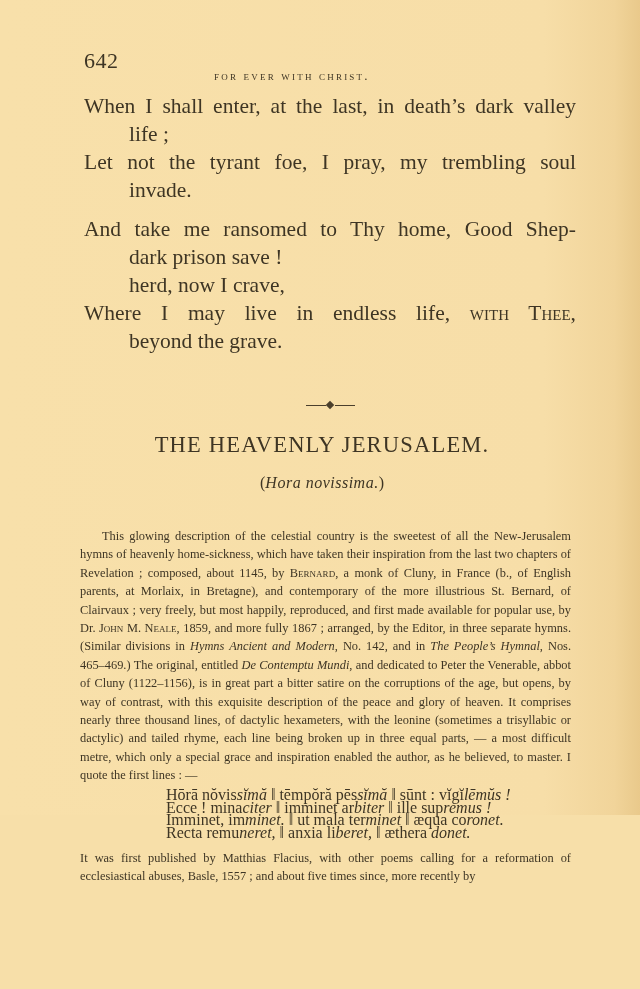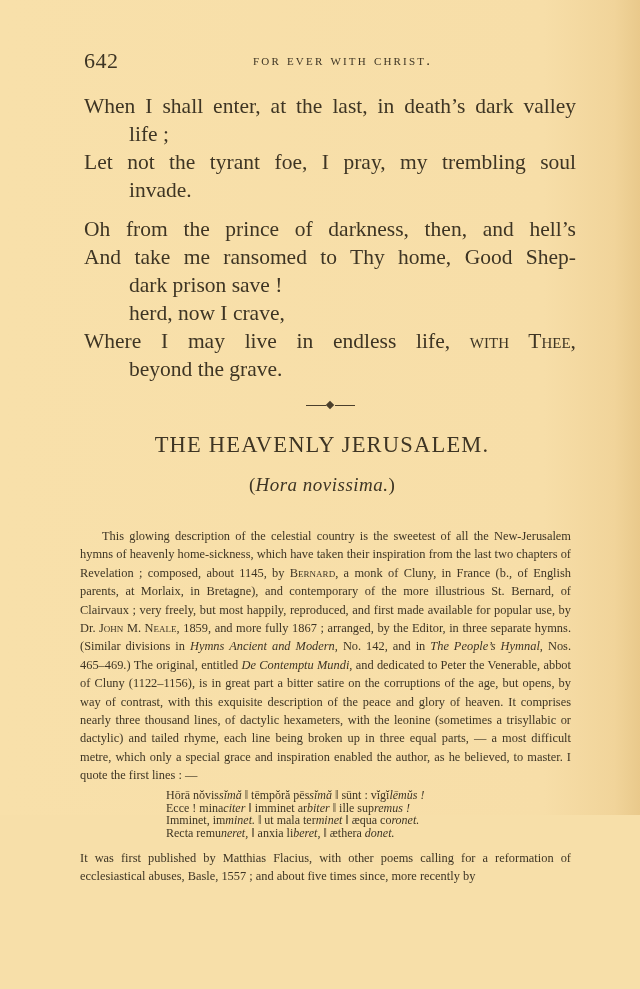--- a/index.html
+++ b/index.html
@@ -10,61 +10,60 @@
       color: #3e3524;
       position: relative;
     }
     .page {
       position: absolute; left: 0; top: 0; width: 640px; height: 815px;
       background: linear-gradient(90deg, #f8e0aa 0%, #f7dea8 85%, #f1d49a 96%, #e9c98b 100%);
     }
     .running-head { position: absolute; top: 48px; left: 84px; width: 490px; height: 24px; }
     .page-number { position: absolute; left: 0; top: 0; font-size: 22px; letter-spacing: 0.5px; }
     .running-title {
-      position: absolute; left: 130px; top: 4px; font-size: 15px;
-      letter-spacing: 2.2px; font-variant: small-caps; text-transform: lowercase; margin-left: 39px;
+      position: absolute; left: 130px; top: 20px; font-size: 13px;
+      letter-spacing: 2.2px; font-variant: small-caps; text-transform: lowercase;
     }
     .verse { position: absolute; left: 84px; width: 492px; font-size: 21.5px; line-height: 28px; }
     .verse .line { display: block; text-align: justify; text-align-last: justify; }
     .verse .line.cont { padding-left: 45px; text-align: left; text-align-last: left; }
     .sc { font-variant: small-caps; }
     .divider { position: absolute; left: 306px; top: 402px; width: 50px; height: 8px; }
     .divider .bar { position: absolute; top: 3px; height: 1px; background: #4a3f2c; }
     .divider .dot { position: absolute; left: 21px; top: 0px; width: 6px; height: 6px; background: #4a3f2c; transform: rotate(45deg); }
     .section-title {
       position: absolute; top: 432px; left: 0; width: 640px; text-align: center;
       font-size: 22.5px; letter-spacing: 1.2px; padding-left: 4px; box-sizing: border-box;
     }
-    .subtitle { position: absolute; top: 474px; left: 0; width: 640px; text-align: center; font-size: 19px; padding-left: 4px; box-sizing: border-box; }
+    .subtitle { position: absolute; top: 474px; left: 0; width: 640px; text-align: center; font-size: 16px; padding-left: 4px; box-sizing: border-box; }
     .subtitle i { letter-spacing: 0.5px; }
     .prose { position: absolute; left: 80px; width: 491px; font-size: 12.4px; line-height: 18.4px; }
     .prose p { margin: 0; text-align: justify; }
     .prose p.indent { text-indent: 22px; }
-    .quote { position: absolute; left: 166px; top: 789px; font-size: 12px; line-height: 12.6px; }
+    .quote { position: absolute; left: 166px; top: 789px; font-size: 16px; line-height: 12.6px; }
     .quote .qline { display: block; white-space: nowrap; }
   </style>
 </head>
 <body>
 
 <div class="page">
 
   <div class="running-head">
     <span class="page-number">642</span>
     <span class="running-title">FOR EVER WITH CHRIST.</span>
   </div>
 
   <div class="verse" style="top:92px;">
     <span class="line">When I shall enter, at the last, in death’s dark valley</span>
     <span class="line cont">life ;</span>
     <span class="line">Let not the tyrant foe, I pray, my trembling soul</span>
     <span class="line cont">invade.</span>
   </div>
 
   <div class="verse" style="top:215px;">
-    <span class="line">Oh from the prince of darkness, then, and hell’s</span>
     <span class="line">And take me ransomed to Thy home, Good Shep-</span>
     <span class="line cont">dark prison save !</span>
     <span class="line cont">herd, now I crave,</span>
     <span class="line"><span>Where I may live in endless life, </span><span class="sc">with Thee,</span></span>
     <span class="line cont">beyond the grave.</span>
   </div>
 
   <div class="divider">
     <span class="bar" style="left:0; width:20px;"></span>
     <span class="dot"></span>

